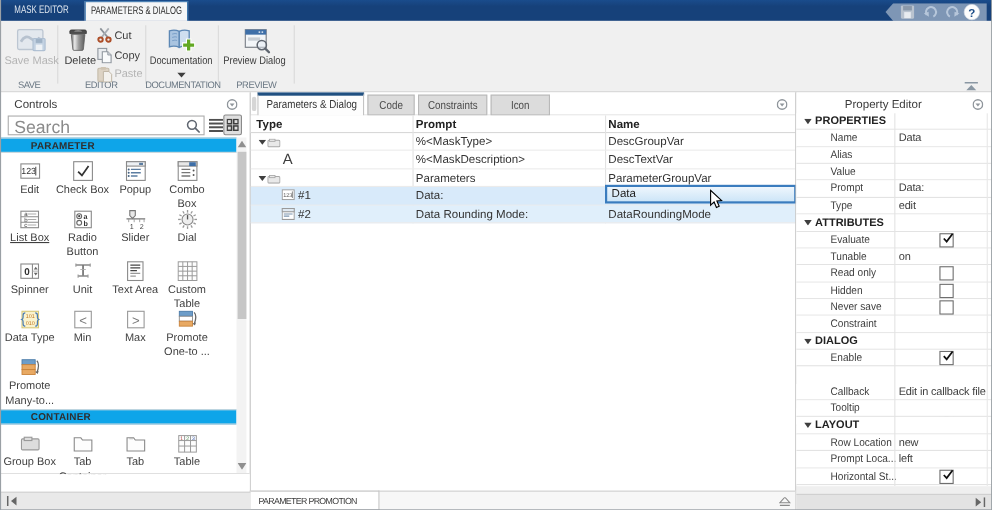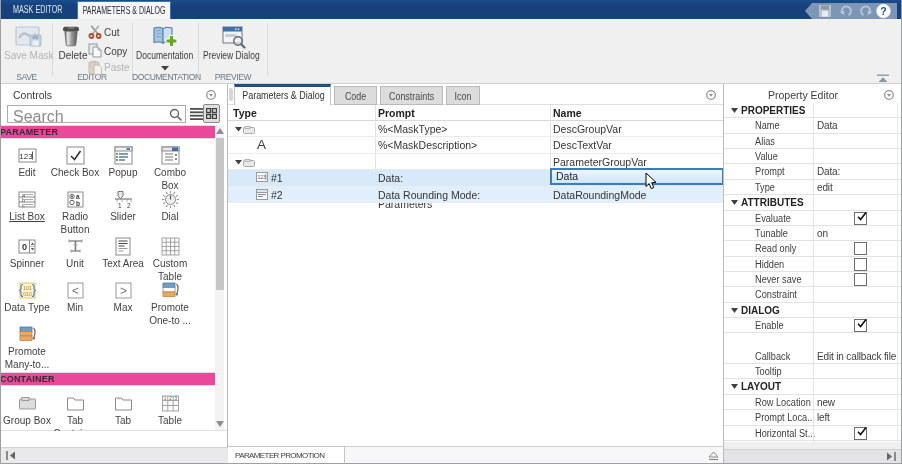--- a/index.html
+++ b/index.html
@@ -11,21 +11,21 @@
 #toolbar{left:0;top:19px;width:902px;height:65px;background:#f0f0f0;border-bottom:1px solid #d1d1d1;}
 .tsep{position:absolute;top:23px;width:1px;height:53px;background:#dadada;}
 .glabel{position:absolute;top:72px;font-size:8.5px;color:#6b7884;text-align:center;letter-spacing:-0.4px;}
 .btnlabel{position:absolute;font-size:10px;color:#3b3b3b;text-align:center;white-space:nowrap;}
 .btnlabel .sc{display:inline-block;transform:scaleX(0.85);transform-origin:center;white-space:nowrap;}
 .dis{color:#b4b4b4 !important;}
 #leftpanel{left:0;top:84px;width:228px;height:380px;background:#fff;border-right:1px solid #b9b9b9;}
 .phead{font-size:10.5px;color:#3c3c3c;}
 #searchbox{left:7px;top:105px;width:179px;height:18px;border:1px solid #acacac;background:#fff;}
 #searchtxt{left:13px;top:108px;color:#8b8b8b;font-size:16px;}
-.secband{position:absolute;left:0;width:215px;height:14px;background:#ec4899;border-top:1px solid #ddd;border-bottom:1px solid #ddd;font-weight:bold;font-size:9px;color:#2f2f2f;padding-left:0;line-height:13px;letter-spacing:0.2px;}
+.secband{position:absolute;left:0;width:215px;height:14px;background:#0ea5e9;border-top:1px solid #ddd;border-bottom:1px solid #ddd;font-weight:bold;font-size:9px;color:#2f2f2f;padding-left:28px;line-height:13px;letter-spacing:0.2px;}
 .ctl{position:absolute;width:52px;text-align:center;font-size:10px;color:#3f3f3f;line-height:13px;}
 #lscroll{left:215px;top:125px;width:9px;height:306px;background:#f3f3f3;}
 #lthumb{left:216px;top:138px;width:8px;height:152px;background:#c6c6c6;}
 .mtab{position:absolute;top:86px;height:19px;background:#dcdcdc;border:1px solid #b9b9b9;font-size:10.5px;color:#4b4b4b;text-align:center;line-height:18px;}
 #mtab-active{left:234px;top:84px;width:97px;height:21px;background:#fdfdfd;border:1px solid #c4c4c4;border-bottom:none;border-top:3px solid #205081;font-size:10.5px;color:#333;text-align:center;line-height:16px;}
 #mtab-active span,.mtab span{display:inline-block;transform:scaleX(0.85);transform-origin:center;white-space:nowrap;}
 .mth{position:absolute;font-weight:bold;font-size:10.5px;color:#222;}
 .mrow{position:absolute;left:228px;width:495px;height:17px;border-bottom:1px solid #ebebeb;font-size:10.5px;color:#333;}
 .sel{background:#d8eafa;}
 .sel2{background:#e0effb;}
@@ -312,21 +312,21 @@
       <text x="9.5" y="5.8" font-size="4.6" fill="#3a7a3a" text-anchor="middle">2</text>
       <text x="14.9" y="5.8" font-size="4.6" fill="#3a5aaa" text-anchor="middle">3</text>
     </svg>Table</div>
 <div class="abs" style="left:0;top:431px;width:227px;height:15px;background:#fff;"></div>
 <div class="abs" style="left:228px;top:84px;width:495px;height:362px;background:#fff;"></div>
 <div class="abs" style="left:229px;top:88px;width:4px;height:13px;background:#d6d6d6;border-radius:2px;"></div>
 <div class="abs" style="left:228px;top:104px;width:495px;height:1px;background:#e0e0e0;"></div>
 <div class="abs" id="mtab-active"><span>Parameters &amp; Dialog</span></div>
 <div class="mtab" style="left:334px;width:43px;"><span>Code</span></div>
 <div class="mtab" style="left:380px;width:63px;"><span>Constraints</span></div>
-<div class="mtab" style="left:446px;width:34px;"><span>Icon</span></div>
+<div class="mtab" style="left:446px;width:54px;"><span>Icon</span></div>
 <svg class="abs" style="left:706px;top:90px;" width="10" height="10" viewBox="0 0 10 10">
 <circle cx="5" cy="5" r="4.3" fill="none" stroke="#8f959b" stroke-width="1.3"></circle>
 <path d="M2.8 4 L7.2 4 L5 6.8 Z" fill="#8f959b"></path>
   </svg>
 <div class="abs" style="left:228px;top:105px;width:495px;height:16px;background:#fff;border-bottom:1px solid #d8d8d8;"></div>
 <div class="mth" style="left:233px;top:107px;">Type</div>
 <div class="mth" style="left:378px;top:107px;">Prompt</div>
 <div class="mth" style="left:553px;top:107px;">Name</div>
 <div class="colline" style="left:375px;"></div>
 <div class="colline" style="left:550px;"></div>
@@ -347,21 +347,21 @@
     <span style="position:absolute;left:325px;top:2px;">DescTextVar</span>
   </div>
 <div class="mrow" style="top:154px;height:16px;">
     <svg style="position:absolute;left:7px;top:6px;" width="7" height="4.5" viewBox="0 0 7 4.5">
       <path d="M0 0 L7 0 L3.5 4.5 Z" fill="#3f3f3f"></path>
     </svg>
     <svg style="position:absolute;left:15px;top:5px;" width="12" height="8" viewBox="0 0 12 8">
       <rect x="0.5" y="1.5" width="11" height="6" rx="1" fill="#e9e9e9" stroke="#a8a8a8"></rect>
       <rect x="2" y="0.5" width="5" height="2" fill="#e9e9e9" stroke="#a8a8a8" stroke-width="0.8"></rect>
     </svg>
-    <span style="position:absolute;left:150px;top:2px;margin-top:42px;">Parameters</span>
+    <span style="position:absolute;left:150px;top:2px;">Parameters</span>
     <span style="position:absolute;left:325px;top:2px;">ParameterGroupVar</span>
   </div>
 <div class="mrow sel" style="top:170px;height:17px;">
     <svg style="position:absolute;left:28px;top:2px;" width="12" height="10" viewBox="0 0 12 10">
       <rect x="0.5" y="0.5" width="11" height="9" fill="#fff" stroke="#999"></rect>
       <text x="5.6" y="7" font-size="5" fill="#555" text-anchor="middle" font-family="Liberation Sans">123</text>
       <path d="M9.8 2 v6" stroke="#777" stroke-width="0.8"></path>
     </svg>
     <span style="position:absolute;left:43px;top:2px;">#1</span>
     <span style="position:absolute;left:150px;top:2px;">Data:</span>

